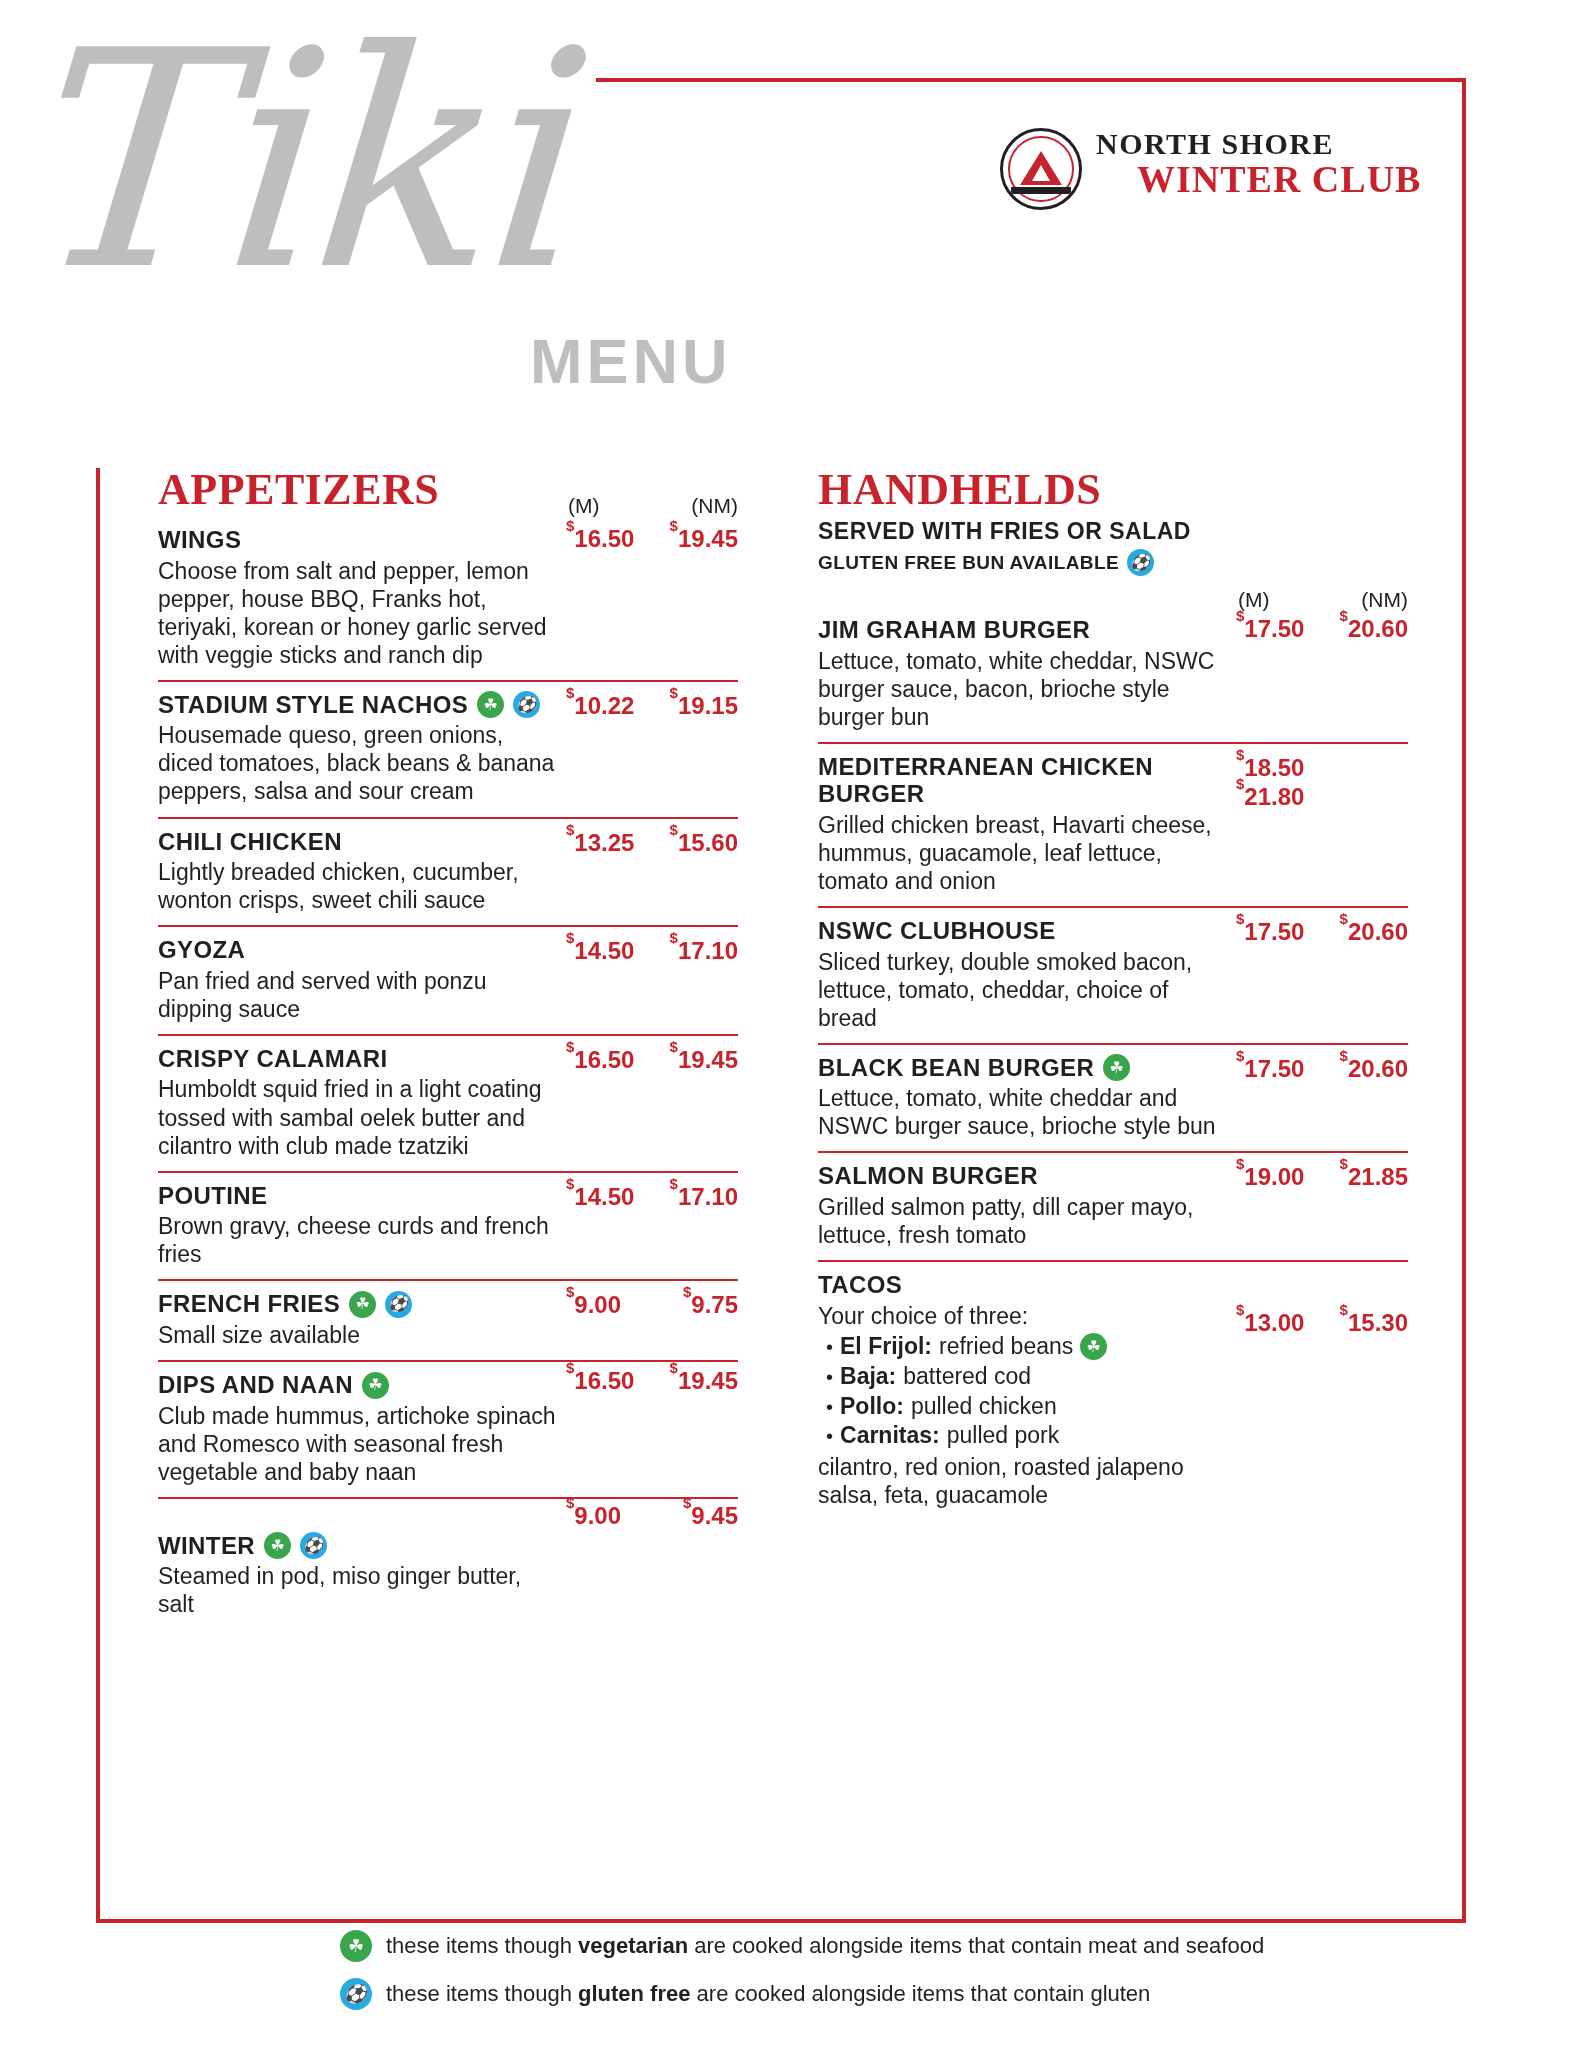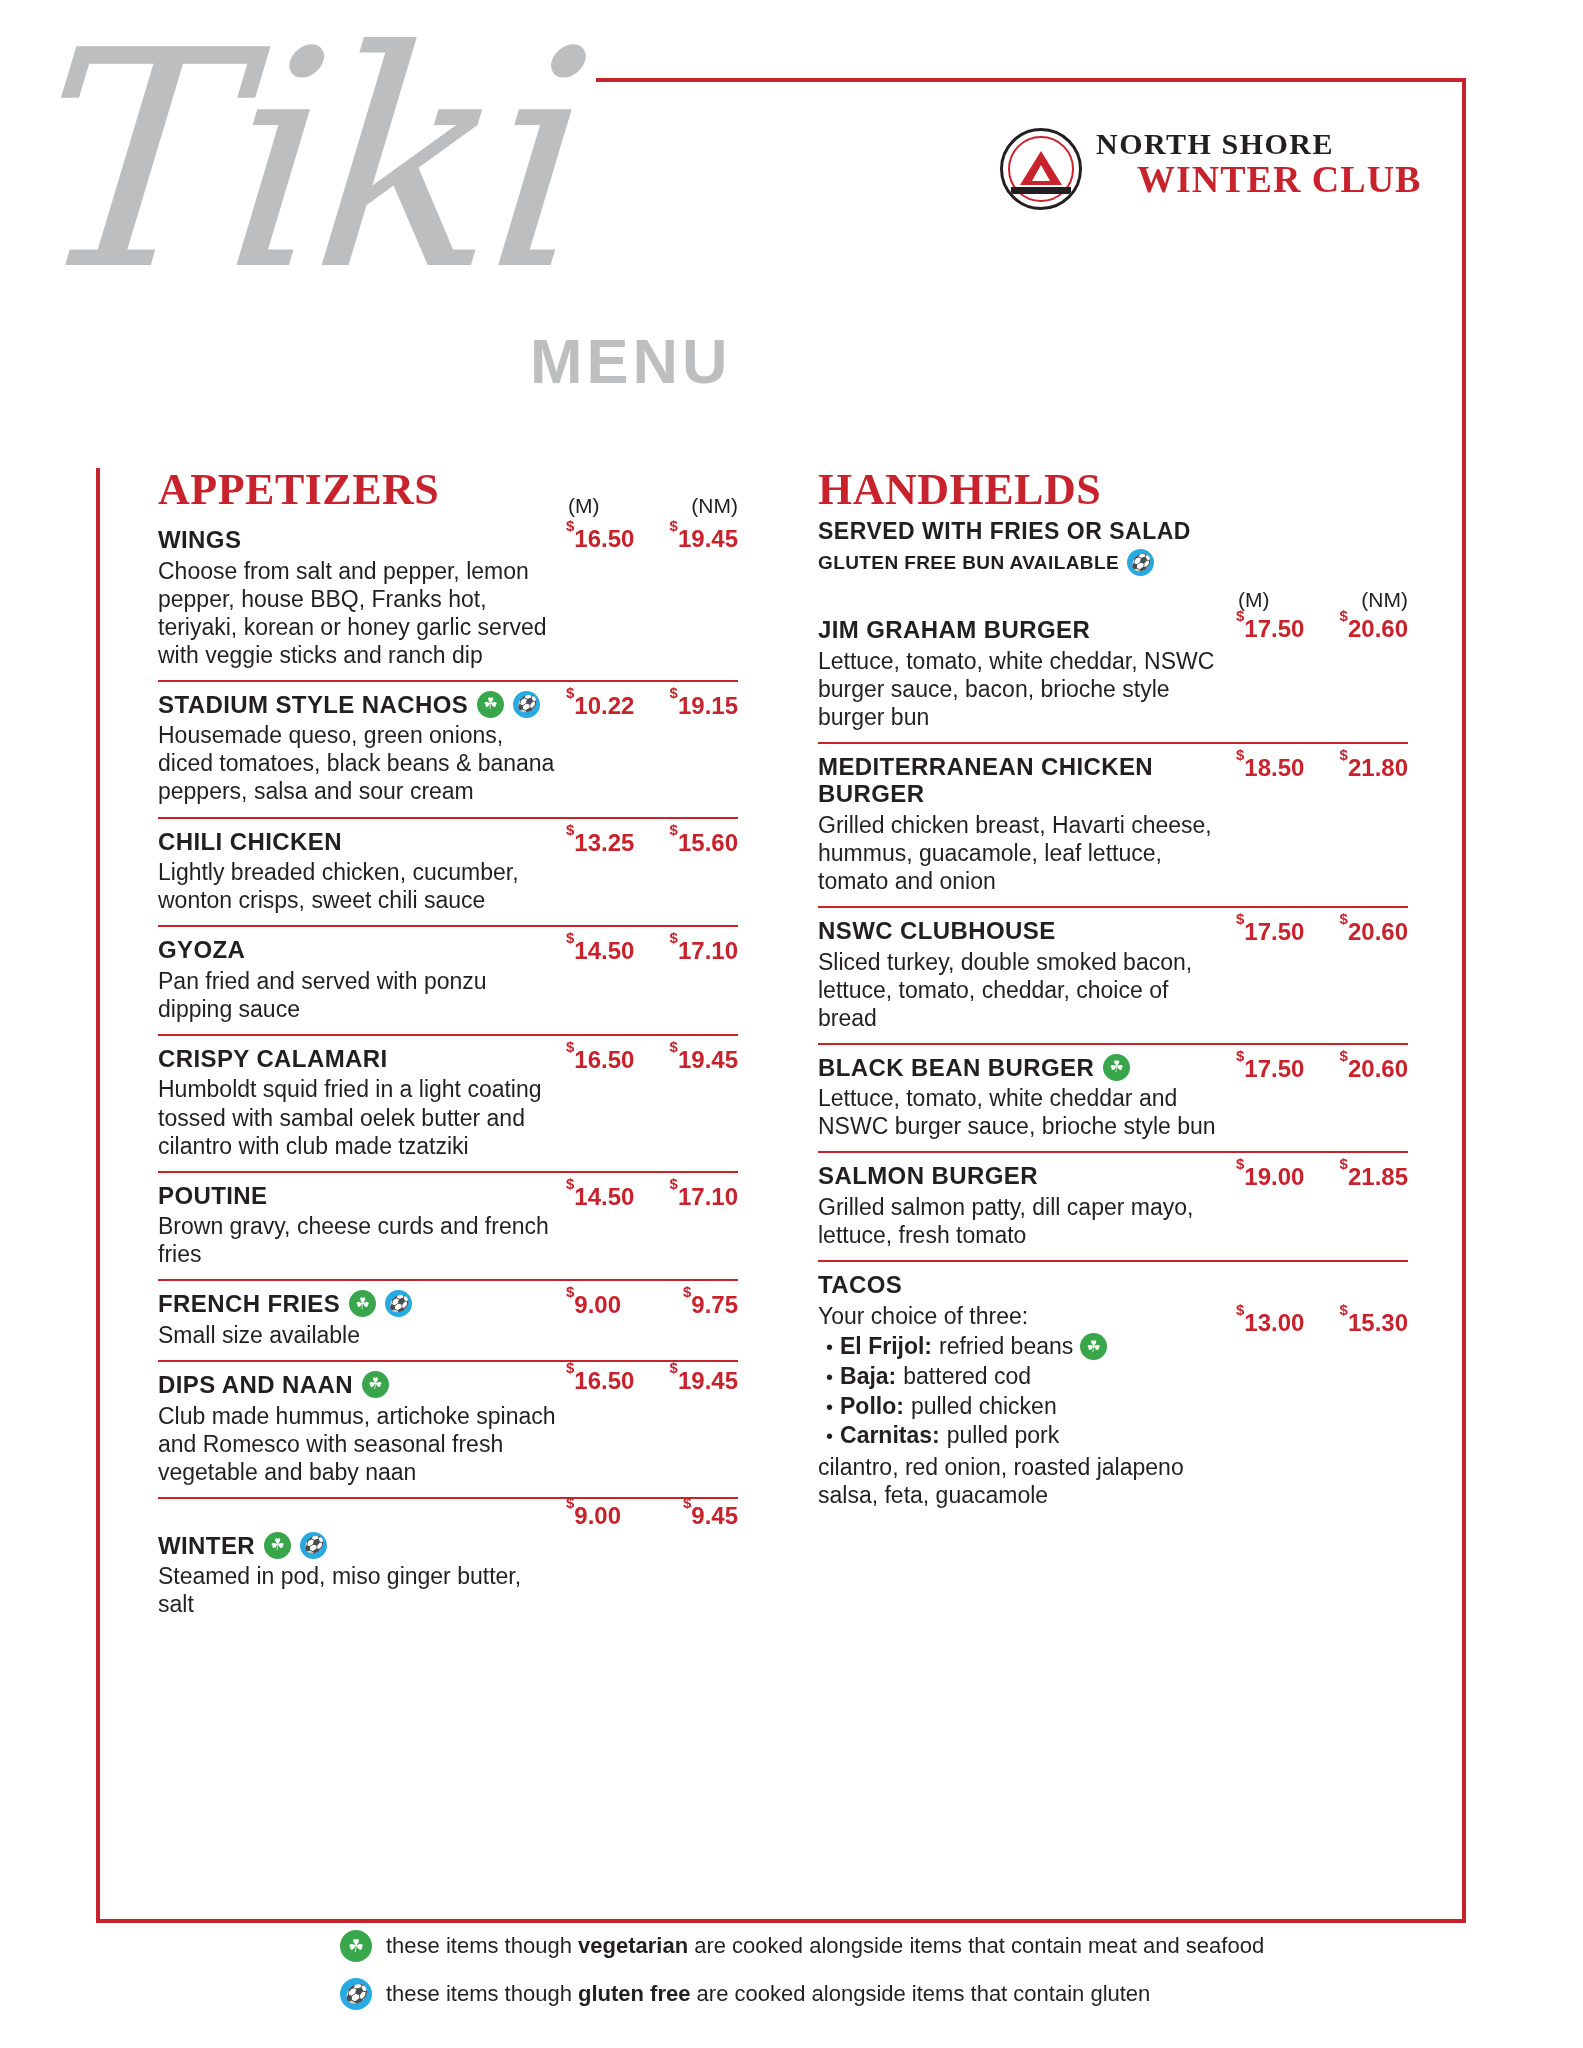--- a/index.html
+++ b/index.html
@@ -203,21 +203,21 @@
 
   
   .item {
     position: relative;
     padding: 9px 0 11px 0;
     border-top: 2px solid #c8232c;
   }
   .item.first { border-top: none; padding-top: 4px; }
   .item-head {
     display: flex;
-    align-items: flex-start;
+    align-items: flex-end;
     gap: 9px;
     padding-right: 185px;
   }
   .item-name {
     font-size: 24px;
     font-weight: bold;
     letter-spacing: 0.4px;
     color: #231f20;
     line-height: 1.15;
   }
@@ -469,21 +469,21 @@
         <span class="price"><sup>$</sup><span>17.50</span></span>
         <span class="price"><sup>$</sup><span>20.60</span></span>
       </div>
       <div class="item-desc">Lettuce, tomato, white cheddar, NSWC burger sauce, bacon, brioche style burger bun</div>
     </div>
 
     <div class="item">
       <div class="item-head">
         <span class="item-name">MEDITERRANEAN CHICKEN BURGER</span>
       </div>
-      <div class="prices" style="top:9px;">
+      <div class="prices" style="top:9px;flex-direction:column;">
         <span class="price"><sup>$</sup><span>18.50</span></span>
         <span class="price"><sup>$</sup><span>21.80</span></span>
       </div>
       <div class="item-desc">Grilled chicken breast, Havarti cheese, hummus, guacamole, leaf lettuce, tomato and onion</div>
     </div>
 
     <div class="item">
       <div class="item-head">
         <span class="item-name">NSWC CLUBHOUSE</span>
       </div>

